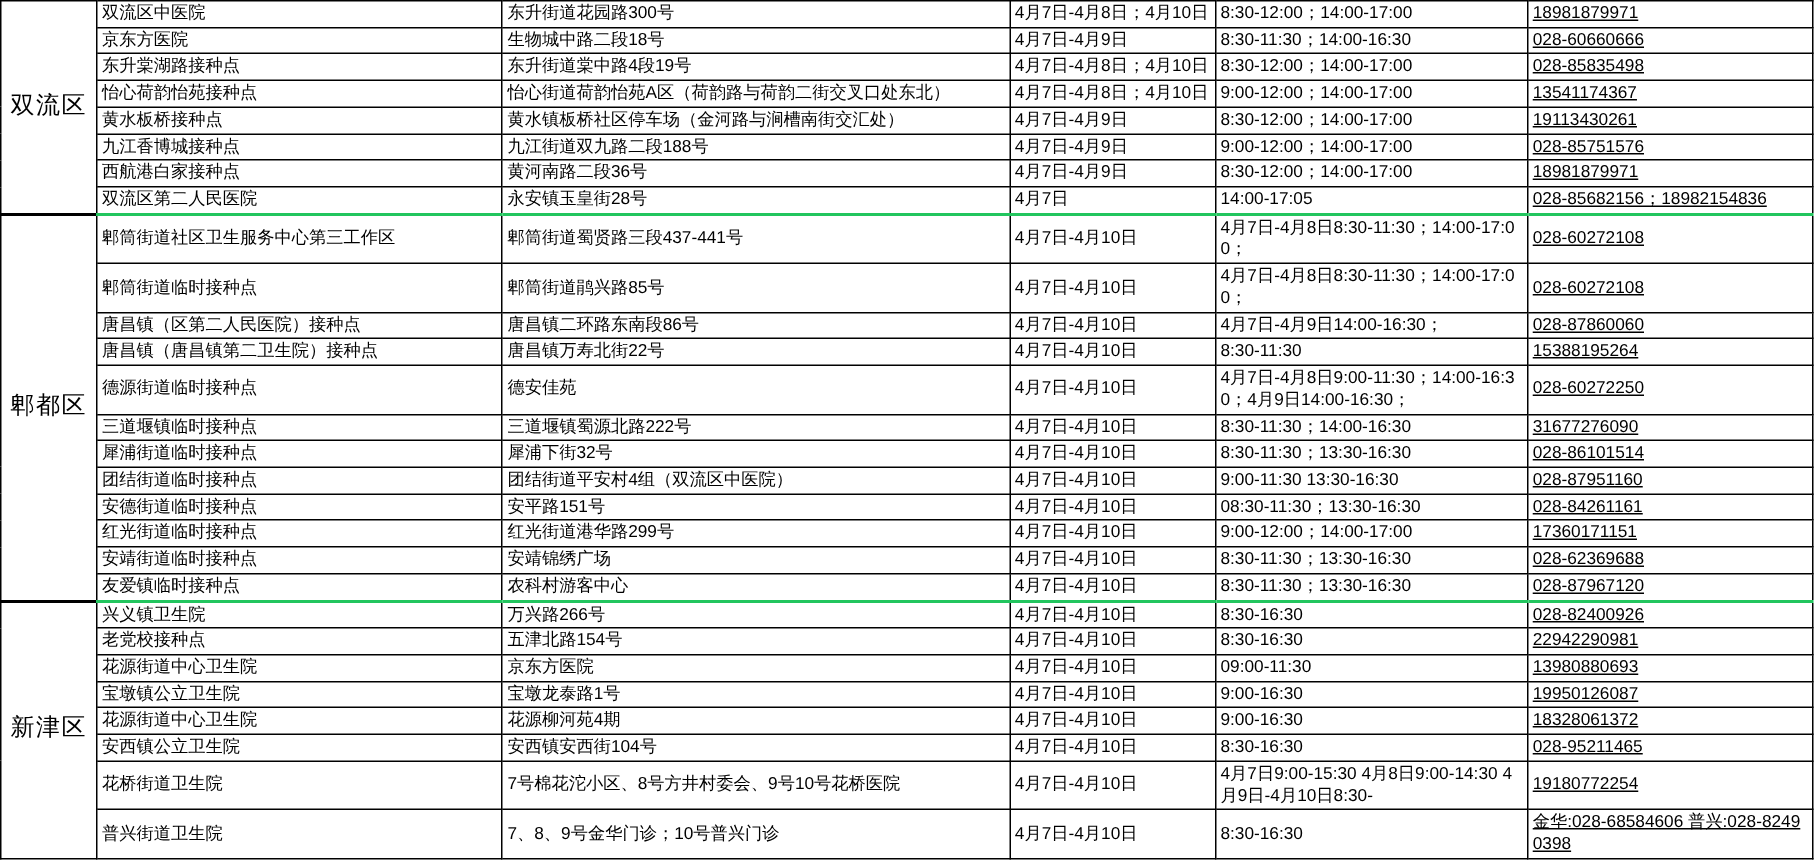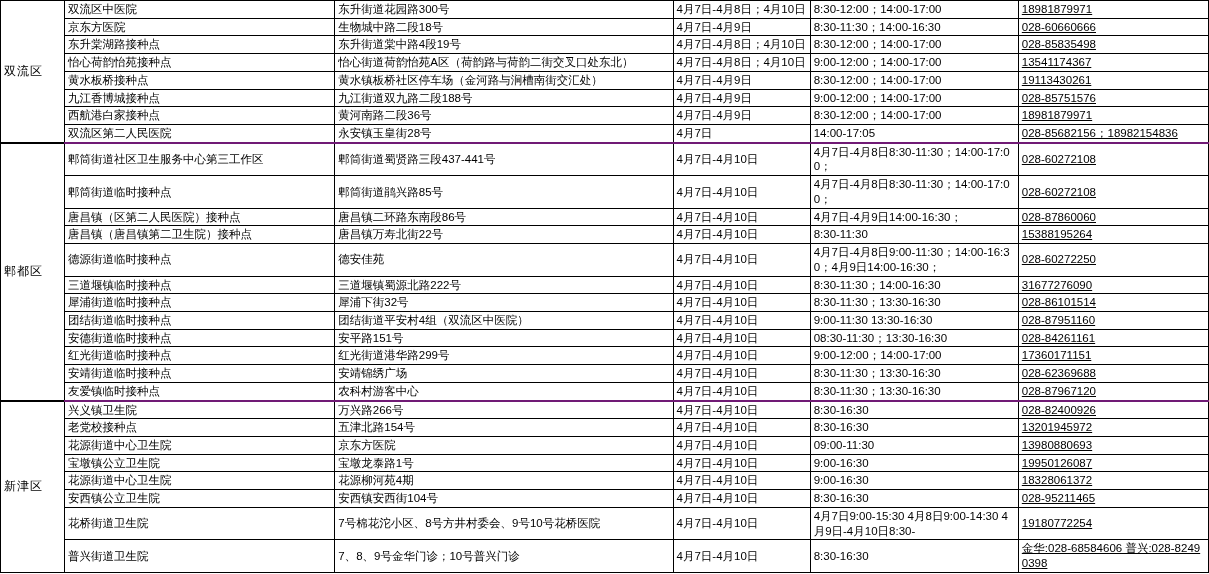--- a/index.html
+++ b/index.html
@@ -27,35 +27,35 @@
     line-height: 1.28;
   }
   table.vaccine-table td {
     border: 1px solid #000000;
     padding: 1px 3px;
     vertical-align: middle;
     word-break: break-all;
     overflow: hidden;
   }
   td.district {
-    text-align: left;
-    font-size: 12px;
+    text-align: center;
+    font-size: 16px;
     letter-spacing: 1px;
     font-family: Liberation Serif, serif;
   }
   td.site, td.addr, td.date, td.time, td.phone {
     text-align: left;
   }
   td.phone {
     white-space: normal;
     text-decoration: underline;
   }
   
   tr.group-end > td {
-    border-bottom: 2px solid #701a75;
+    border-bottom: 2px solid #22c55e;
   }
   tr.group-start > td {
     border-top: 2px solid #000000;
   }
   .colw-district { width: 64px; }
   .colw-site { width: 270px; }
   .colw-addr { width: 338px; }
   .colw-date { width: 137px; }
   .colw-time { width: 208px; }
   .colw-phone { width: 190px; }
@@ -222,21 +222,21 @@
           <td class="addr">万兴路266号</td>
           <td class="date">4月7日-4月10日</td>
           <td class="time">8:30-16:30</td>
           <td class="phone">028-82400926</td>
         </tr>
         <tr>
           <td class="site">老党校接种点</td>
           <td class="addr">五津北路154号</td>
           <td class="date">4月7日-4月10日</td>
           <td class="time">8:30-16:30</td>
-          <td class="phone">13201945972</td>
+          <td class="phone">22942290981</td>
         </tr>
         <tr>
           <td class="site">花源街道中心卫生院</td>
           <td class="addr">京东方医院</td>
           <td class="date">4月7日-4月10日</td>
           <td class="time">09:00-11:30</td>
           <td class="phone">13980880693</td>
         </tr>
         <tr>
           <td class="site">宝墩镇公立卫生院</td>

